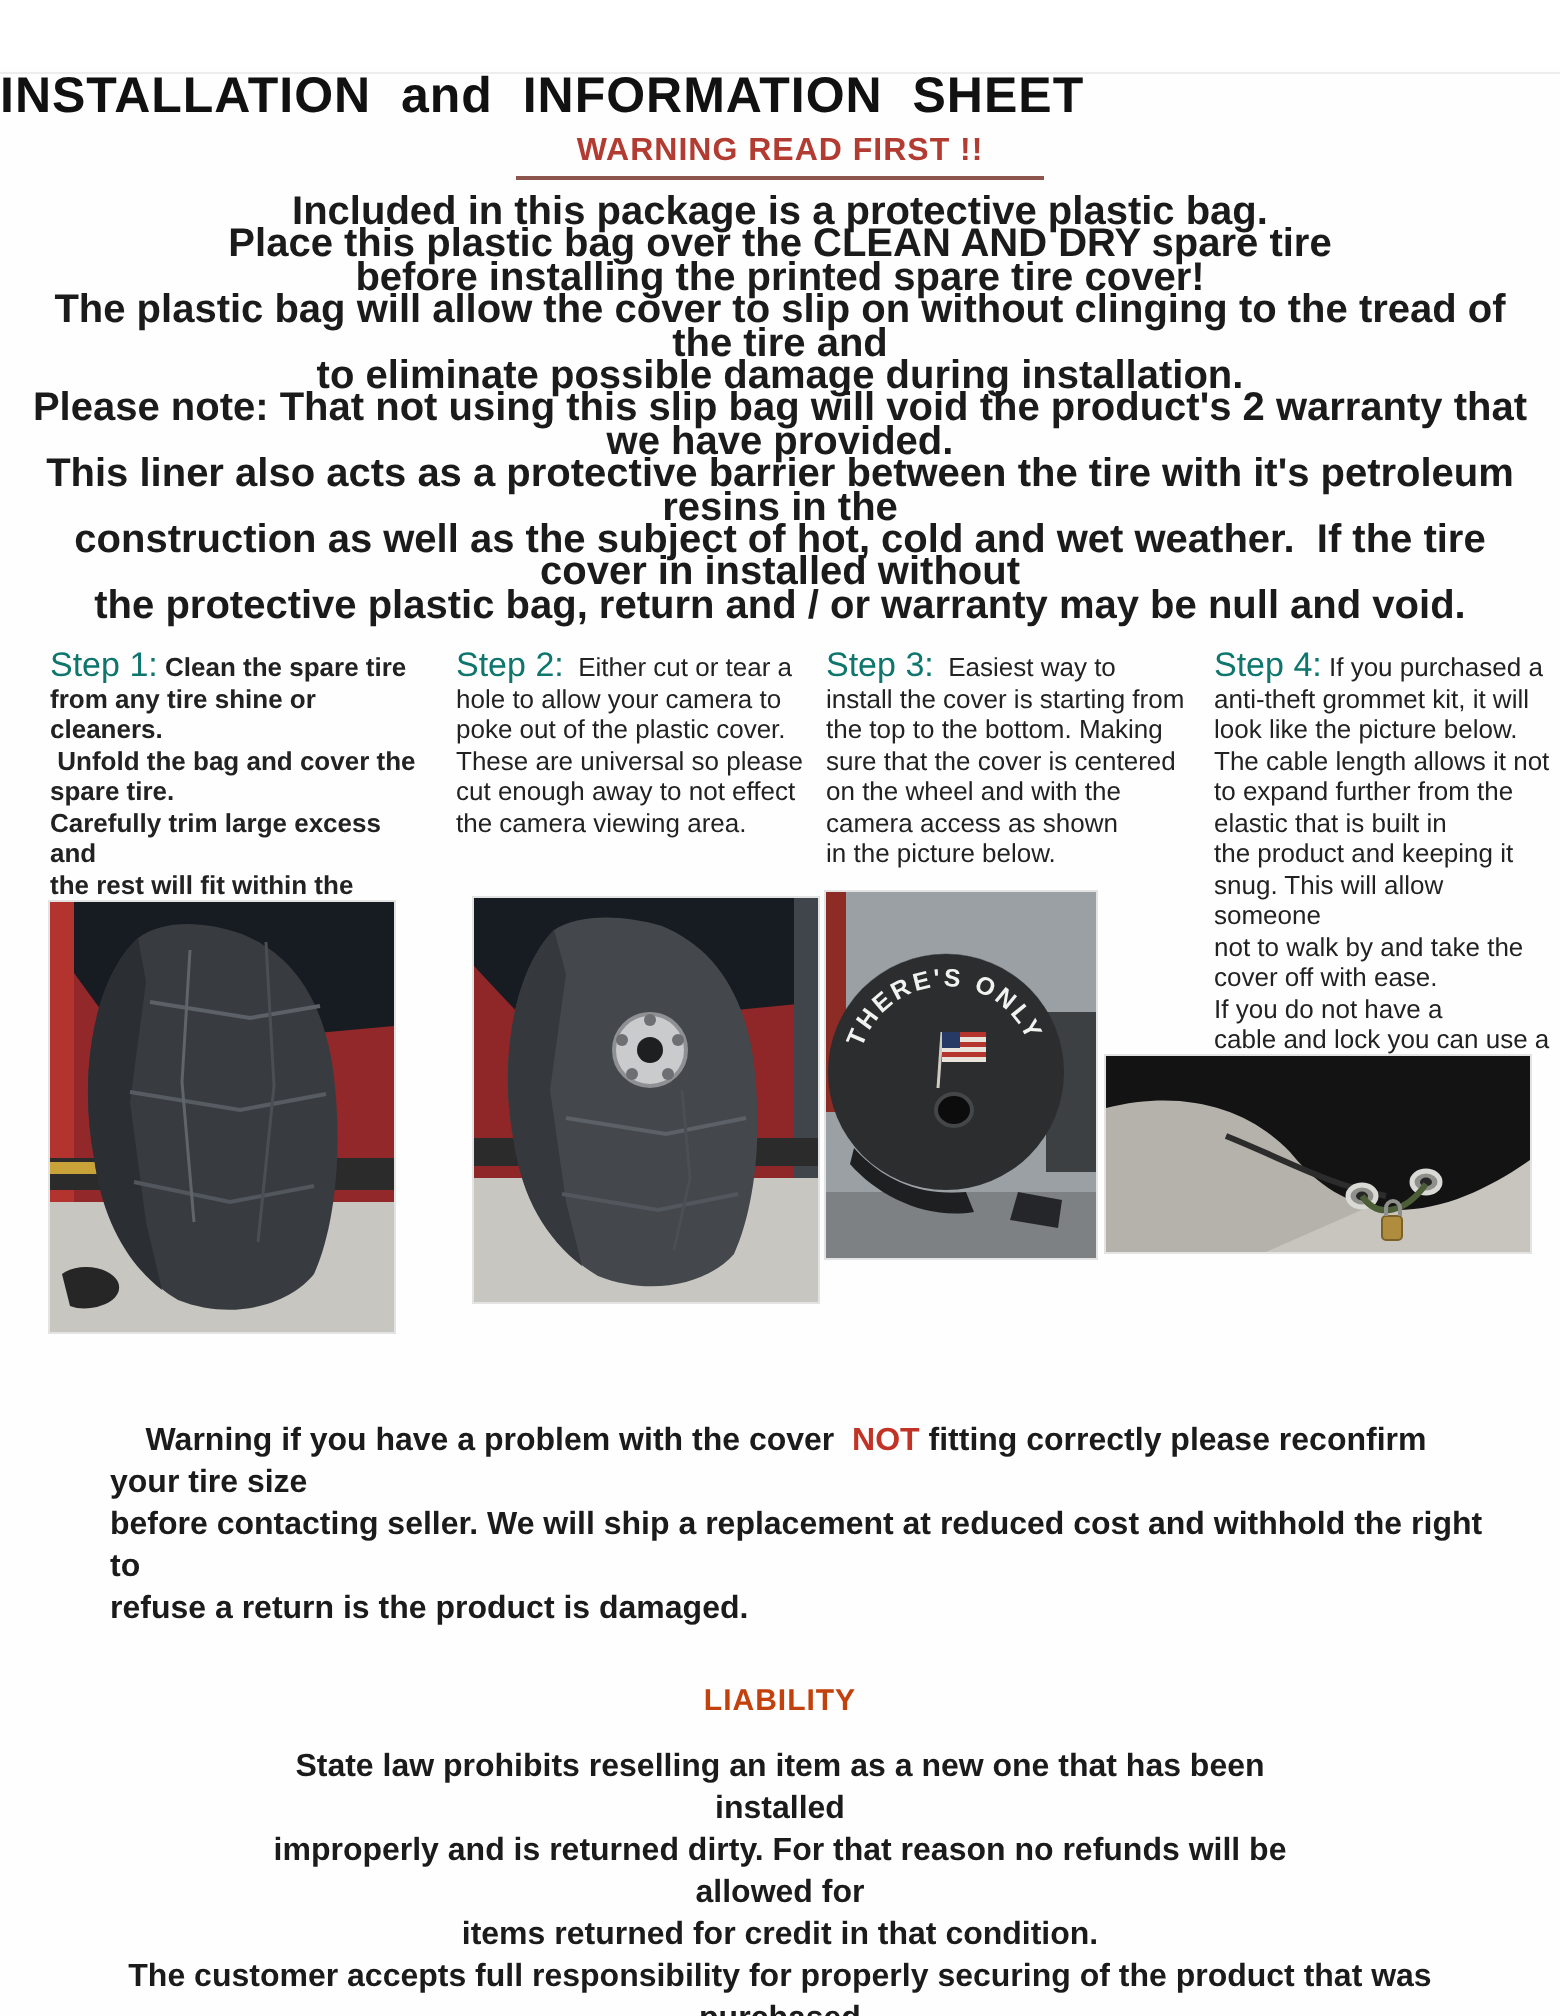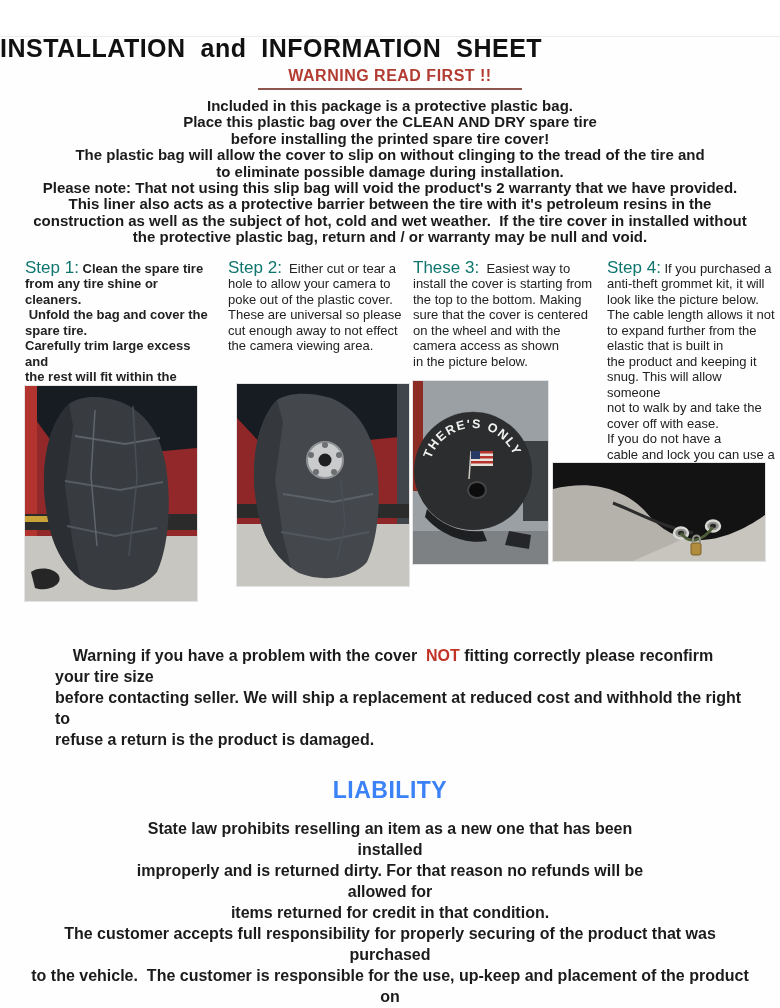--- a/index.html
+++ b/index.html
@@ -6,21 +6,21 @@
   body{width:780px;height:1008px;background:#ffffff;overflow:hidden;
        font-family:"Liberation Sans", sans-serif;color:#1b1b1b;}
   .sheet{position:relative;width:780px;height:1008px;background:#fefefe;}
   .hairline{position:absolute;top:2px;left:0;width:780px;height:1px;background:#ededf0;}
 
   .doc-title{margin:34px 0 4px 0;text-align:left;font-size:25px;font-weight:bold;
              letter-spacing:0.5px;white-space:pre;color:#111;}
   .warn-wrap{text-align:center;margin:2px 0 8px 0;}
   .warn-heading{display:inline-block;color:#b23c31;font-size:16px;font-weight:bold;
                 letter-spacing:0.5px;border-bottom:2px solid #8d564c;padding:0 30px 3px 30px;}
-  .intro{margin:4px auto 0 auto;width:760px;text-align:center;font-size:15px;font-weight:bold;
+  .intro{margin:4px auto 0 auto;width:760px;text-align:center;font-size:20px;font-weight:bold;
          line-height:16.4px;white-space:pre-wrap;}
 
   .steps-band{position:relative;height:360px;margin-top:10px;}
   .step{position:absolute;top:4px;font-size:13px;line-height:15.5px;}
   .step .lbl{font-size:17px;font-weight:normal;color:#0f766e;}
   .step .body{white-space:pre-wrap;color:#222;}
   .step1{left:25px;width:186px;}
   .step2{left:228px;width:184px;}
   .step3{left:413px;width:186px;}
   .step4{left:607px;width:170px;}
@@ -28,22 +28,22 @@
 
   .photo{position:absolute;box-shadow:0 0 0 1px #e3e3e3;}
   .photo1{left:25px;top:130px;}
   .photo2{left:237px;top:128px;}
   .photo3{left:413px;top:125px;}
   .photo4{left:553px;top:207px;}
 
   .para{font-weight:bold;font-size:16px;line-height:21px;white-space:pre-wrap;}
   .fit-warning{margin:8px 38px 0 55px;text-align:left;}
   .red{color:#c13327;}
-  h2.sect{margin:6px 0 3px 0;text-align:center;font-size:23px;font-weight:bold;
-          color:#3b82f6;letter-spacing:0.5px;}
+  h2.sect{margin:6px 0 3px 0;text-align:center;font-size:15px;font-weight:bold;
+          color:#c2410c;letter-spacing:0.5px;}
   .liability-body{margin:0 auto;width:726px;text-align:center;}
   .resale{margin:14px auto 0 auto;width:548px;text-align:center;}
   .maintenance-body{margin:2px auto 0 auto;width:748px;text-align:center;}
   .arc-text{font-family:"Liberation Sans", sans-serif;font-weight:bold;font-size:12.5px;
             letter-spacing:1.5px;fill:#f2f2f0;}
 </style>
 </head>
 <body>
 
 <div class="sheet">
@@ -77,21 +77,21 @@
     </div>
     <div class="step step2">
       <span class="lbl">Step 2:</span><span class="body">  Either cut or tear a
 hole to allow your camera to
 poke out of the plastic cover.
 These are universal so please
 cut enough away to not effect
 the camera viewing area.</span>
     </div>
     <div class="step step3">
-      <span class="lbl">These 3:</span><span class="body">  Easiest way to
+      <span class="lbl">Step 3:</span><span class="body">  Easiest way to
 install the cover is starting from
 the top to the bottom. Making
 sure that the cover is centered
 on the wheel and with the
 camera access as shown
 in the picture below.</span>
     </div>
     <div class="step step4">
       <span class="lbl">Step 4:</span><span class="body"> If you purchased a
 anti-theft grommet kit, it will

